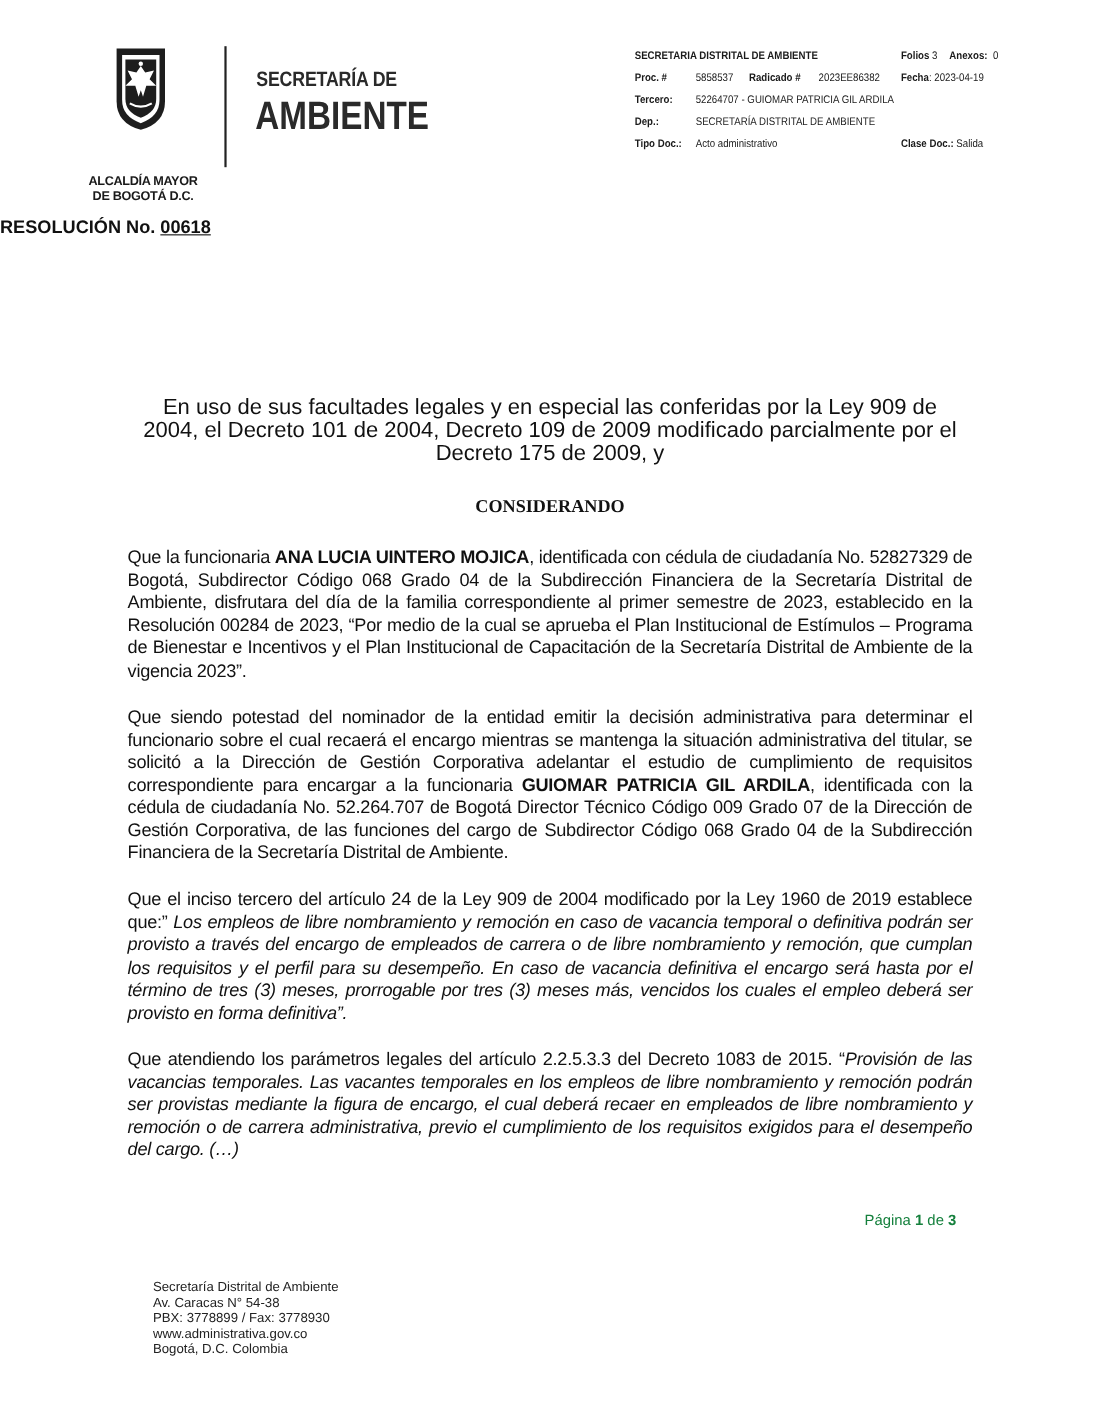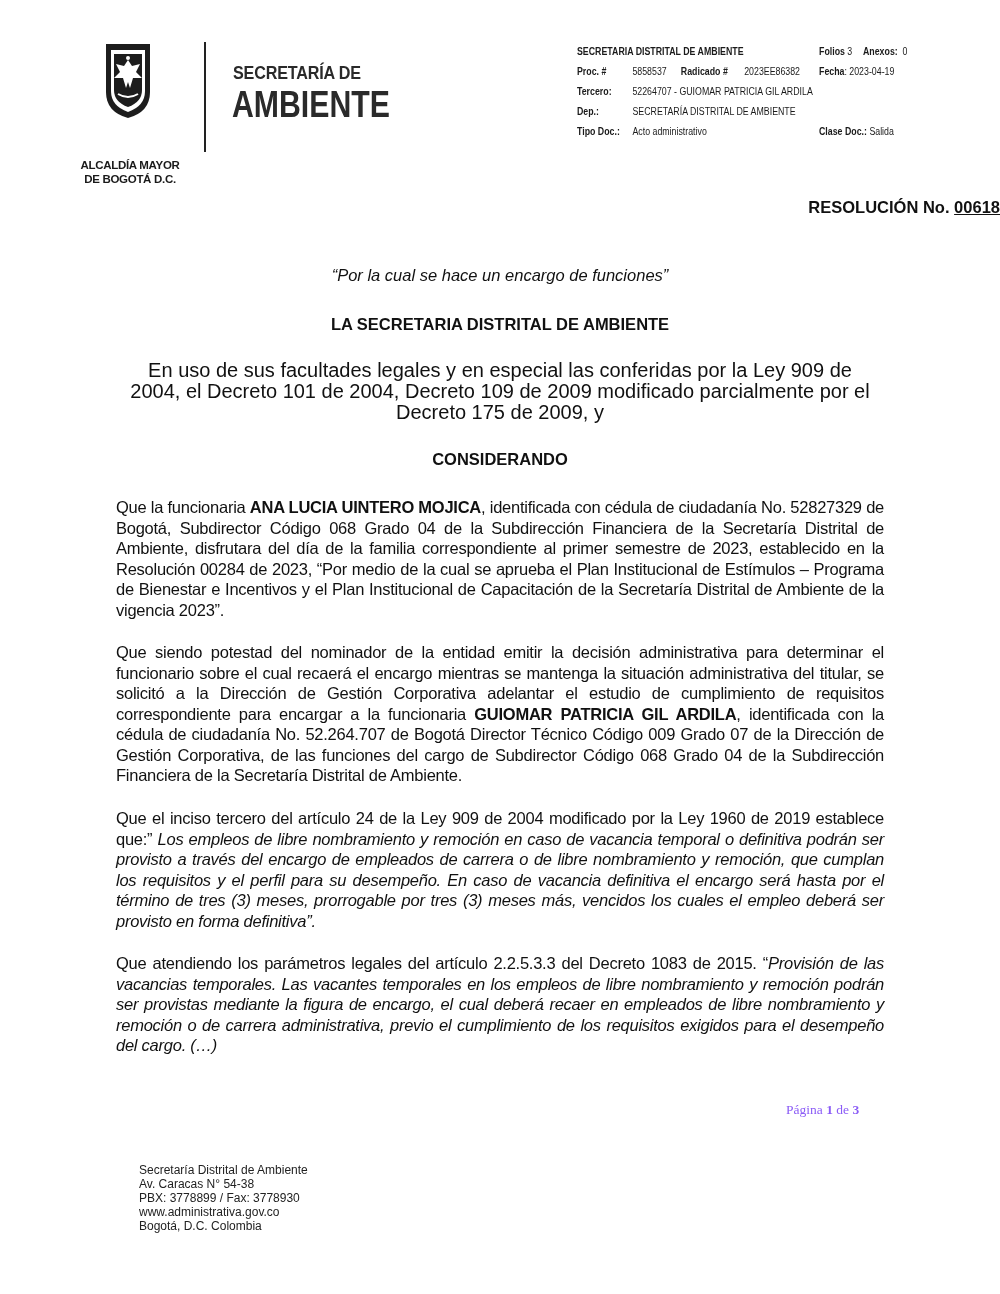--- a/index.html
+++ b/index.html
@@ -14,34 +14,34 @@
   .sec-title { position: absolute; left: 153px; top: 24px; font-weight: bold; font-size: 19px; color: #2a2a2a; letter-spacing: -0.2px; transform: scaleX(0.85); transform-origin: left; white-space: nowrap; }
   .sec-amb { position: absolute; left: 152px; top: 46px; font-weight: bold; font-size: 36px; color: #2a2a2a; letter-spacing: 0px; transform: scaleX(0.84); transform-origin: left; white-space: nowrap; }
 
   
   .meta { position: absolute; left: 577px; top: 42px; width: 360px; font-size: 10px; line-height: 20px; color: #1a1a1a; transform: scaleX(0.88); transform-origin: left top; }
   .meta .row { position: relative; height: 20px; white-space: nowrap; }
   .meta b { font-weight: bold; }
   .meta .abs { position: absolute; top: 0; }
 
   
-  .title { position: absolute; top: 198px; left: 0; width: 1000px; text-align: right; font-weight: bold; font-size: 16.5px; }
+  .title { position: absolute; top: 198px; left: 0; width: 1000px; text-align: left; font-weight: bold; font-size: 16.5px; }
   .title u { text-decoration: underline; }
   .subtitle { position: absolute; top: 266px; left: 0; width: 1000px; text-align: center; font-style: italic; font-size: 16.5px; }
   .authority { position: absolute; top: 315px; left: 0; width: 1000px; text-align: center; font-weight: bold; font-size: 16.5px; }
   .preamble { position: absolute; top: 360px; left: 130px; width: 740px; text-align: center; font-size: 20px; line-height: 21px; }
-  .considerando { position: absolute; top: 450px; left: 0; width: 1000px; text-align: center; font-weight: bold; font-size: 16.5px; }
+  .considerando { position: absolute; top: 450px; left: 0; width: 1000px; text-align: center; font-weight: bold; font-size: 16.5px; font-family: Liberation Serif, serif; }
   .para { position: absolute; left: 116px; width: 768px; text-align: justify; font-size: 16.5px; line-height: 20.5px; letter-spacing: -0.25px; }
   .para i { font-style: italic; }
   .p1 { top: 497px; }
   .p2 { top: 642px; }
   .p3 { top: 808px; }
   .p4 { top: 953px; }
 
-  .pagenum { position: absolute; top: 1102px; left: 786px; font-family: Liberation Serif, serif; font-size: 13.5px; color: #8b5cf6; }
+  .pagenum { position: absolute; top: 1102px; left: 786px; font-family: Liberation Sans, sans-serif; font-size: 13.5px; color: #15803d; }
   .pagenum b { font-weight: bold; }
 
   .footer-addr { position: absolute; top: 1163px; left: 139px; font-size: 12px; line-height: 14px; color: #222; }
   .bogota-logo { position: absolute; left: 680px; top: 1146px; width: 210px; height: 110px; }
   .bogota-word { position: absolute; left: 0; top: 52px; font-family: "DejaVu Sans", sans-serif; font-weight: bold; font-size: 40px; color: #2b2b2b; letter-spacing: -1px; }
 </style>
 </head>
 <body>
 
 <div class="page">
@@ -88,22 +88,20 @@
     <div class="row">
       <b>Tipo Doc.:</b>
       <span class="abs" style="left:63px">Acto administrativo</span>
       <span class="abs" style="left:275px"><b>Clase Doc.:</b> <span>Salida</span></span>
     </div>
   </div>
 
   <div class="title">
     <span>RESOLUCIÓN No. </span><u>00618</u>
   </div>
-  <div class="subtitle">“Por la cual se hace un encargo de funciones”</div>
-  <div class="authority">LA SECRETARIA  DISTRITAL DE AMBIENTE</div>
   <div class="preamble">En uso de sus facultades legales y en especial las conferidas por la Ley 909 de 2004, el Decreto 101 de 2004, Decreto 109 de 2009 modificado parcialmente por el Decreto 175 de 2009, y</div>
   <div class="considerando">CONSIDERANDO</div>
 
   <div class="para p1">
     <span>Que  la funcionaria </span><b>ANA LUCIA UINTERO MOJICA</b><span>, identificada con cédula de ciudadanía No. 52827329 de Bogotá, Subdirector Código 068 Grado 04 de la Subdirección Financiera de  la Secretaría  Distrital de Ambiente, disfrutara del día de la familia correspondiente al primer semestre de 2023, establecido en  la Resolución  00284 de 2023, “Por medio de la cual se aprueba el Plan Institucional de Estímulos – Programa de Bienestar e Incentivos y el Plan Institucional de Capacitación de la Secretaría Distrital de Ambiente de la vigencia 2023”.</span>
   </div>
   <div class="para p2">
     <span>Que siendo potestad del nominador de la entidad emitir la decisión  administrativa para determinar el funcionario sobre el cual recaerá el encargo mientras se mantenga la situación  administrativa del titular, se solicitó a la Dirección de Gestión Corporativa adelantar el estudio de cumplimiento de requisitos correspondiente para encargar a la  funcionaria </span><b>GUIOMAR PATRICIA GIL ARDILA</b><span>, identificada con la cédula de ciudadanía No. 52.264.707 de Bogotá Director Técnico Código 009 Grado 07 de la Dirección de Gestión Corporativa, de las funciones del cargo de Subdirector Código 068 Grado 04 de la Subdirección Financiera de  la Secretaría  Distrital de Ambiente.</span>
   </div>
   <div class="para p3">

